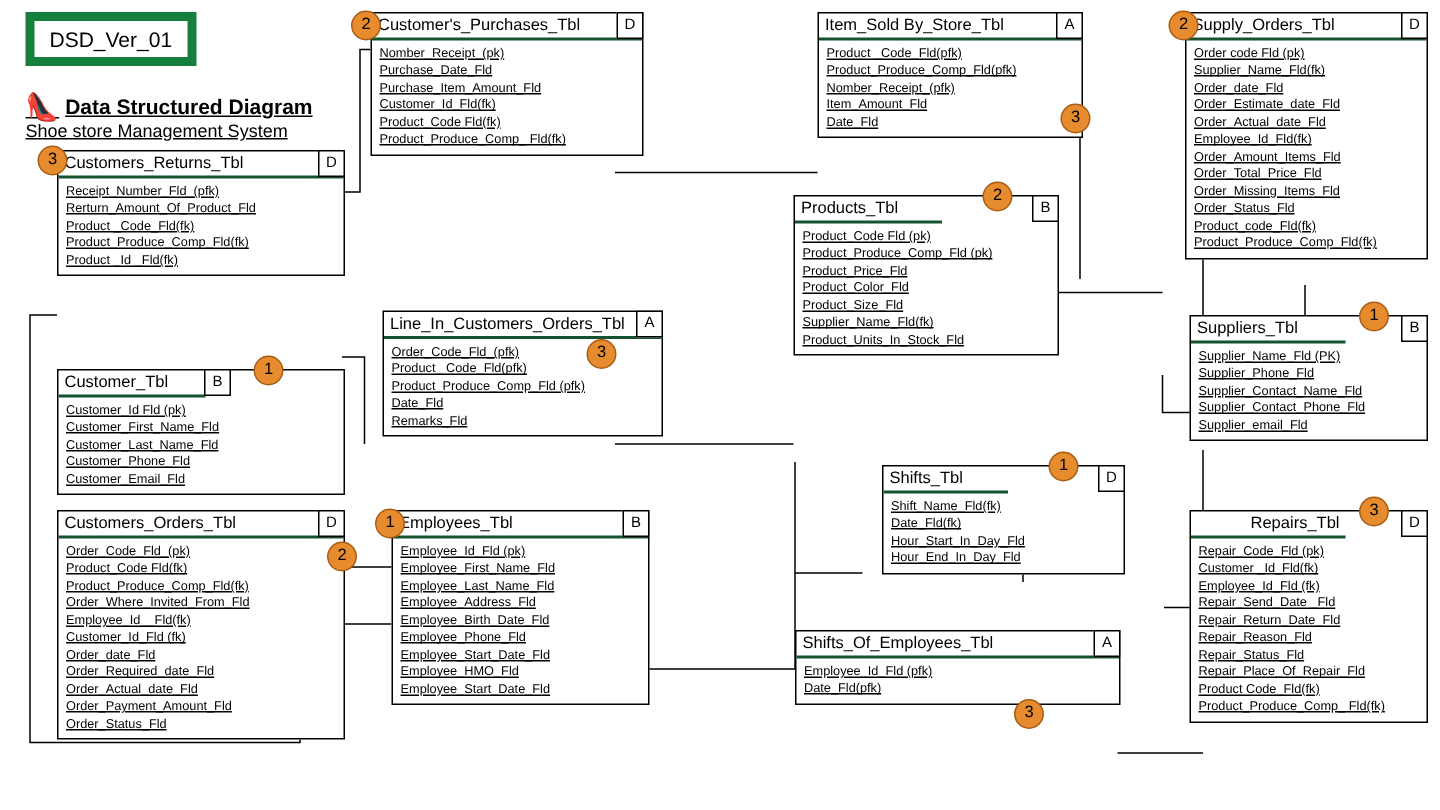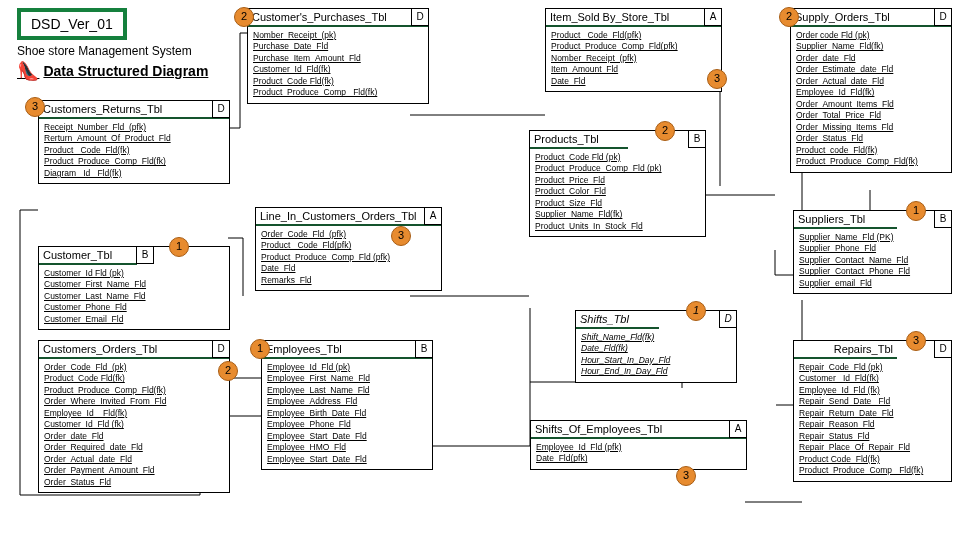--- a/index.html
+++ b/index.html
@@ -8,29 +8,31 @@
     width: 960px;
     height: 540px;
     position: relative;
     font-family: Arial, sans-serif;
     font-size: 8.5px;
     background: #fff;
     overflow: hidden;
   }
   .dsd-ver {
     position: absolute;
-    border: 4px solid #15803d;
+    border: 6px solid #15803d;
     padding: 4px 10px;
     font-size: 14px;
     background: #fff;
   }
   .page-title1 {
     position: absolute;
     font-size: 12px;
     color: #000;
+    text-decoration: underline;
+    margin-top: 36px;
   }
   .page-title2 {
     position: absolute;
     font-size: 14px;
     font-weight: bold;
     text-decoration: underline;
     display: flex;
     align-items: center;
   }
   .shoe-icon {
@@ -128,21 +130,21 @@
 
 <div class="tbl" style="left:38px; top:100px; width:190px;">
   <div class="badge" style="left:-14px; top:-4px;">3</div>
   <div class="tbl-header">Customers_Returns_Tbl</div>
   <div class="corner">D</div>
   <div class="tbl-body">
       <div class="fld">Receipt_Number_Fld_(pfk)</div>
       <div class="fld">Rerturn_Amount_Of_Product_Fld</div>
       <div class="fld">Product _Code_Fld(fk)</div>
       <div class="fld">Product_Produce_Comp_Fld(fk)</div>
-      <div class="fld">Diagram _Id _Fld(fk)</div>
+      <div class="fld">Product _Id _Fld(fk)</div>
     </div>
 </div>
 
 <div class="tbl" style="left:38px; top:222px; width:190px;margin-top:24px;">
   <div class="tbl-header" style="width:90px;">Customer_Tbl</div>
   <div class="badge" style="left:130px; top:-10px;">1</div>
   <div class="corner" style="right:75px;">B</div>
   <div class="tbl-body">
       <div class="fld">Customer_Id Fld (pk)</div>
       <div class="fld">Customer_First_Name_Fld</div>
@@ -236,21 +238,21 @@
       <div class="fld">Product_Code Fld (pk)</div>
       <div class="fld">Product_Produce_Comp_Fld (pk)</div>
       <div class="fld">Product_Price_Fld</div>
       <div class="fld">Product_Color_Fld</div>
       <div class="fld">Product_Size_Fld</div>
       <div class="fld">Supplier_Name_Fld(fk)</div>
       <div class="fld">Product_Units_In_Stock_Fld</div>
     </div>
 </div>
 
-<div class="tbl" style="left:575px; top:310px; width:160px;font-style:italic;">
+<div class="tbl" style="left:588px; top:310px; width:160px;">
   <div class="tbl-header" style="width:75px;">Shifts_Tbl</div>
   <div class="badge" style="right:30px; top:-10px;">1</div>
   <div class="corner">D</div>
   <div class="tbl-body">
       <div class="fld">Shift_Name_Fld(fk)</div>
       <div class="fld">Date_Fld(fk)</div>
       <div class="fld">Hour_Start_In_Day_Fld</div>
       <div class="fld">Hour_End_In_Day_Fld</div>
     </div>
 </div>

